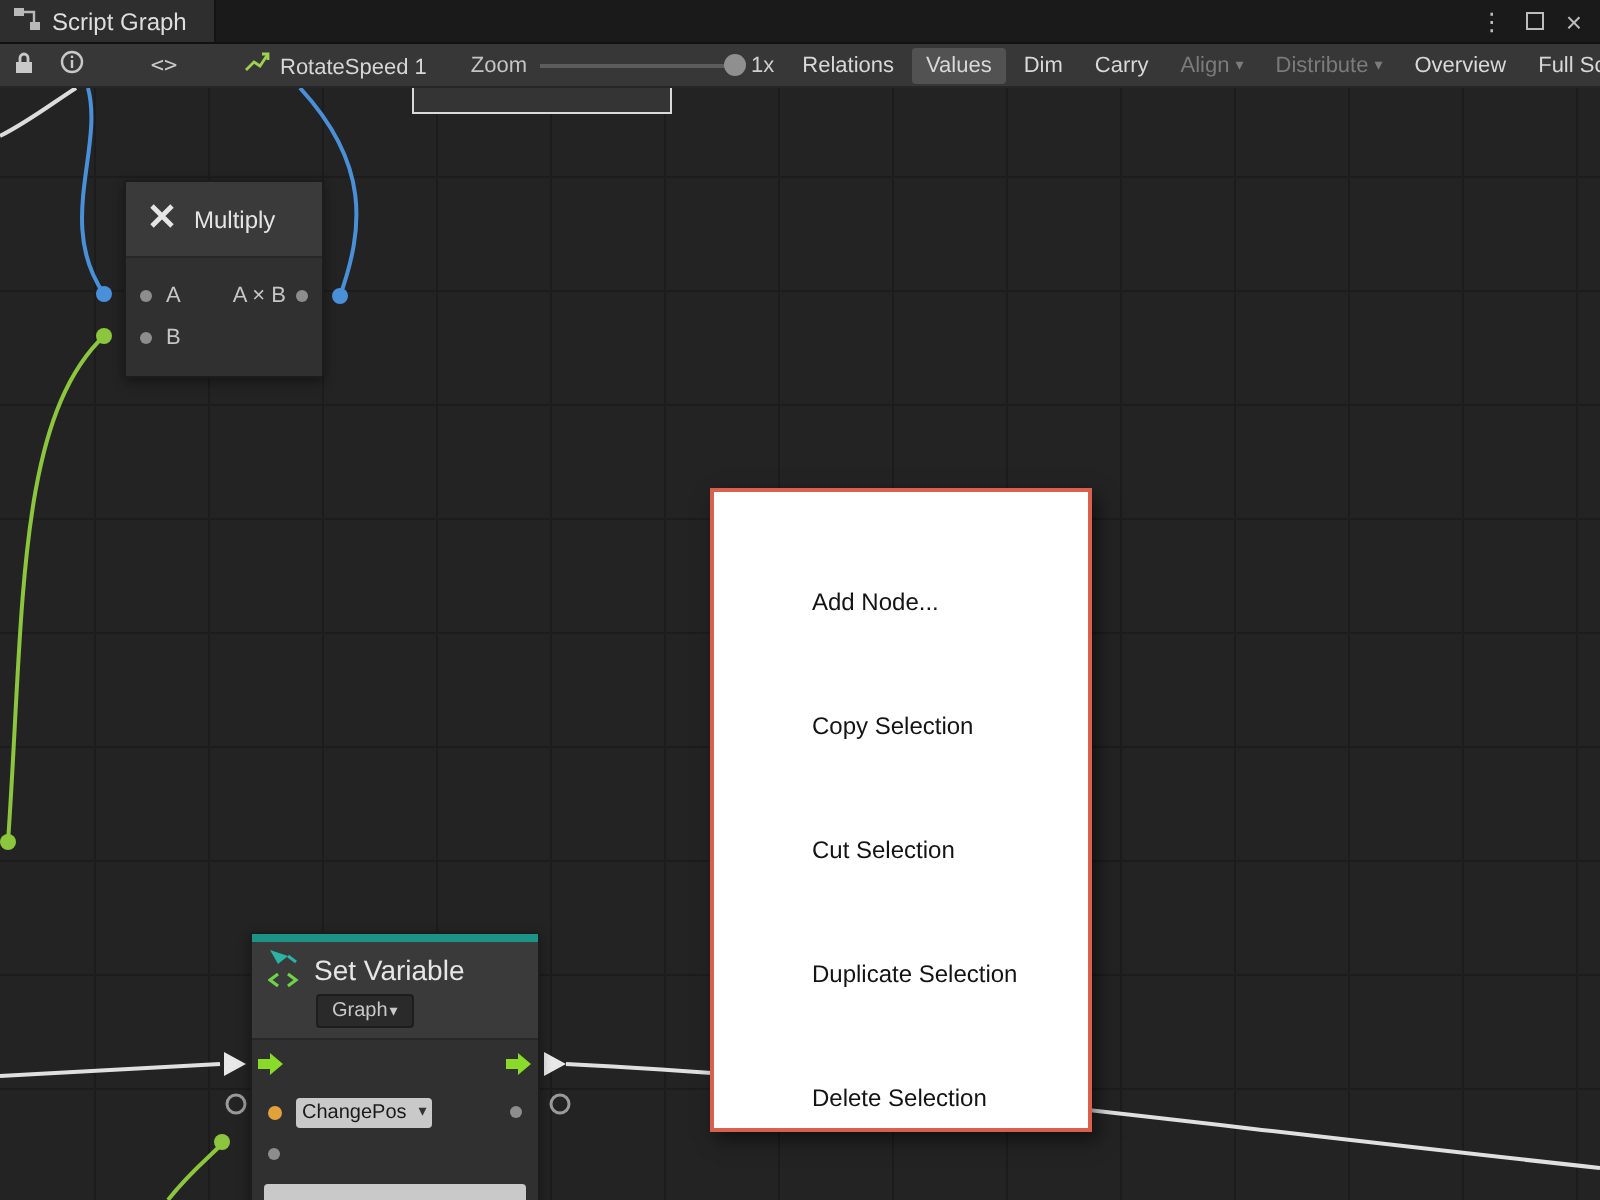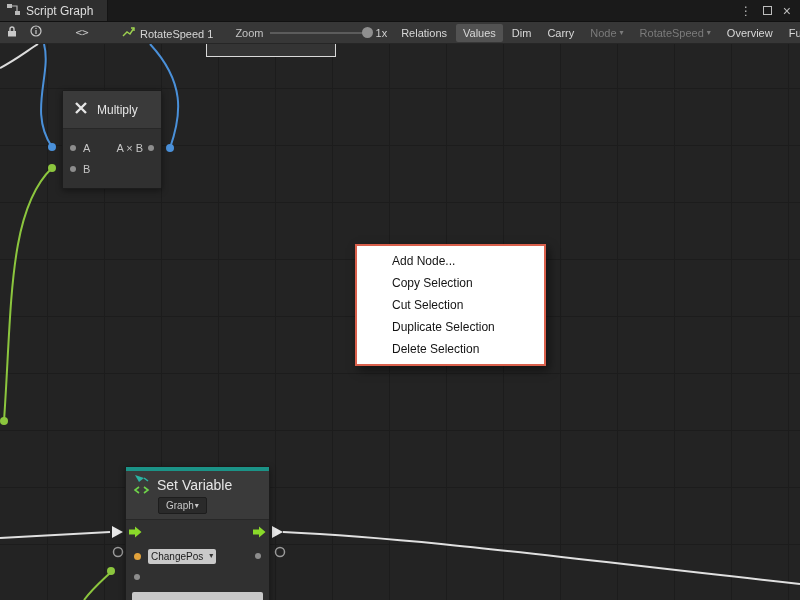--- a/index.html
+++ b/index.html
@@ -75,21 +75,21 @@
   .value-row{height:24px;display:flex;align-items:center;padding:0 8px;}
   .dropdown{display:inline-flex;align-items:center;gap:6px;background:#c9c9c9;border-radius:2px;
     padding:2px 3px;font-size:10px;color:#1a1a1a;margin-left:7px;cursor:pointer;}
   .dropdown .caret{color:#333;}
   .extra-dot-row{height:18px;display:flex;align-items:center;padding:0 8px;}
   .bottom-field{margin:6px 6px 0 6px;height:16px;background:#c9c9c9;border-radius:2px;}
 
   
   .context-menu{position:absolute;left:355px;top:200px;width:191px;background:#ffffff;
     border:2px solid #d9604c;box-shadow:3px 4px 9px rgba(0,0,0,.5);padding:4px 0;z-index:20;}
-  .menu-item{height:22px;line-height:22px;padding-left:35px;font-size:12px;color:#141414;cursor:pointer;}
+  .menu-item{height:22px;line-height:22px;padding-left:49px;font-size:12px;color:#141414;cursor:pointer;margin-top:40px;}
 </style>
 </head>
 <body>
 
 <div class="window">
 
   <div class="titlebar">
     <div class="tab">
       <span>
         <svg width="13" height="11" viewBox="0 0 13 11">
@@ -142,25 +142,25 @@
       <div class="zoom-track"></div>
       <div class="zoom-knob"></div>
     </div>
     <span class="zoom-value">1x</span>
 
     <button class="tb-btn">Relations</button>
     <button class="tb-btn active">Values</button>
     <button class="tb-btn">Dim</button>
     <button class="tb-btn">Carry</button>
     <button class="tb-btn disabled">
-      <span>Node</span>
+      <span>Align</span>
       <span class="caret">▾</span>
     </button>
     <button class="tb-btn disabled">
-      <span>RotateSpeed</span>
+      <span>Distribute</span>
       <span class="caret">▾</span>
     </button>
     <button class="tb-btn">Overview</button>
     <button class="tb-btn">Full Screen</button>
   </div>
 
   <div class="canvas">
 
     <svg class="wires" viewBox="0 0 800 556">
 

